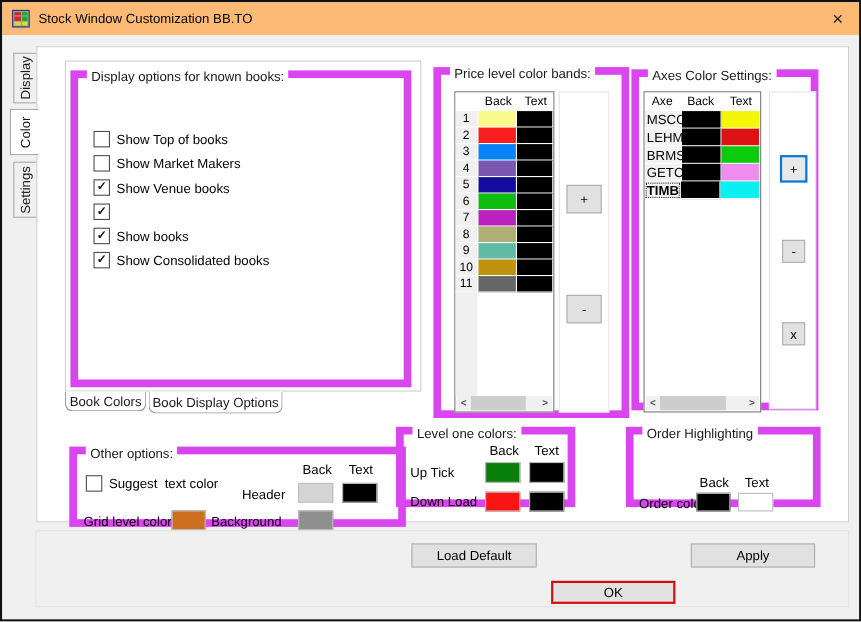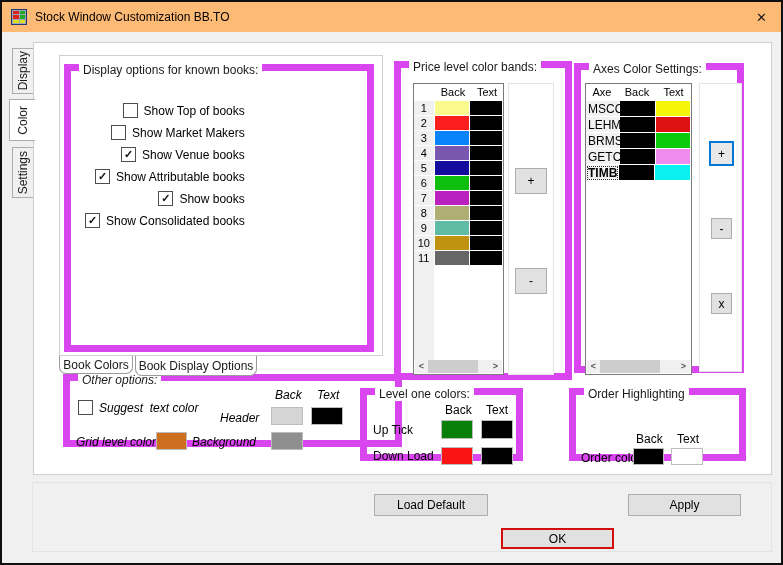--- a/index.html
+++ b/index.html
@@ -87,21 +87,21 @@
       </div>
     <div class="vtab abs" style="left:10px;top:115px;width:22px;height:51px;">
         <span>Settings</span>
       </div>
 
     <div class="page">
 
       <div class="inner-page abs" style="left:25px;top:12px;width:324px;height:301px;">
         <div class="gb abs" style="left:4px;top:8px;width:310px;height:288px;">
           <span class="gb-label">Display options for known books:</span>
-          <div class="abs" style="left:14px;top:32px;display:flex;flex-direction:column;gap:7px;align-items:flex-end;">
+          <div class="abs" style="left:14px;top:48px;display:flex;flex-direction:column;gap:7px;">
             <label class="cb">
                 <span class="box">
                   <i></i>
                 </span>
                 <span class="lbl">Show Top of books</span>
               </label>
             <label class="cb">
                 <span class="box">
                   <i></i>
                 </span>
@@ -110,21 +110,20 @@
             <label class="cb">
                 <span class="box">
                   <i>✓</i>
                 </span>
                 <span class="lbl">Show Venue books</span>
               </label>
             <label class="cb">
                 <span class="box">
                   <i>✓</i>
                 </span>
-                <span class="lbl">Show Attributable books</span>
               </label>
             <label class="cb">
                 <span class="box">
                   <i>✓</i>
                 </span>
                 <span class="lbl">Show books</span>
               </label>
             <label class="cb">
                 <span class="box">
                   <i>✓</i>
@@ -256,21 +255,21 @@
             <span class="arr" style="margin-left:auto;">&gt;</span>
           </div>
         </div>
         <div class="panel abs" style="left:118px;top:13px;width:43px;height:289px;">
           <button class="sqbtn focus" style="left:9px;top:57px;width:25px;height:25px;">+</button>
           <button class="sqbtn" style="left:11px;top:134px;width:21px;height:21px;">-</button>
           <button class="sqbtn" style="left:11px;top:209px;width:21px;height:21px;">x</button>
         </div>
       </div>
 
-      <div class="gb abs" style="left:29px;top:331px;width:339px;height:73px;font-style:italic;">
+      <div class="gb abs" style="left:29px;top:363px;width:306px;height:73px;">
         <span class="gb-label">Other options:</span>
         <label class="cb abs" style="left:8px;top:19px;">
             <span class="box">
               <i></i>
             </span>
             <span class="lbl">Suggest  text color</span>
           </label>
         <span class="minihead" style="left:205px;top:7px;">Back</span>
         <span class="minihead" style="left:247px;top:7px;">Text</span>
         <span class="flabel" style="left:150px;top:30px;">Header</span>

